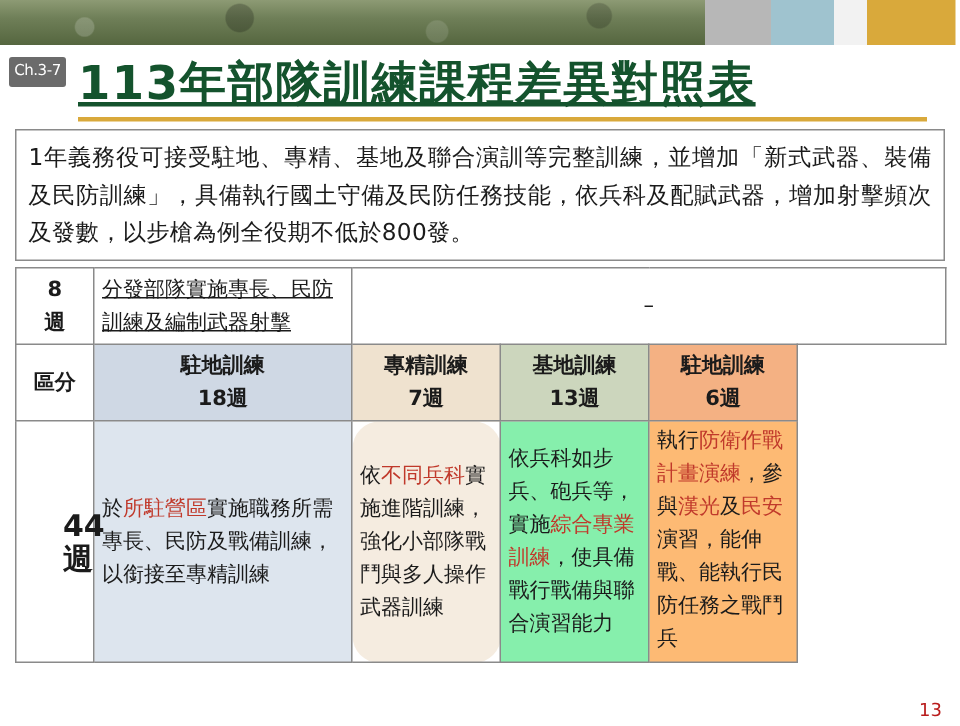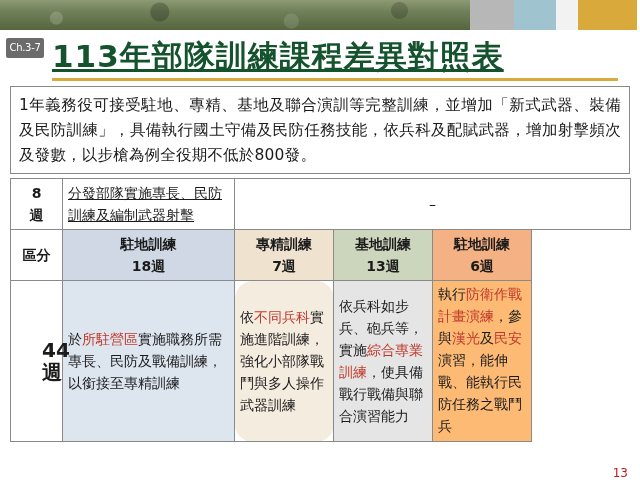--- a/index.html
+++ b/index.html
@@ -166,21 +166,21 @@
   .col4 { background: #f4b183; }
   .body-cell {
     font-size: 14.5px;
     line-height: 24px;
     vertical-align: top;
     padding: 4px 6px;
     height: 118px;
   }
   .b1 { background: #dde5ee; }
   .b2 { background: #f5ece0; border-radius: 18px; }
-  .b3 { background: #e5e5e5; }
+  .b3 { background: #86efac; }
   .b4 { background: #fdba74; font-family: Liberation Mono, monospace; }
   .red { color: #c0392b; }
 
   
   .pageno {
     position: absolute;
     right: 12px; bottom: 4px;
     font-size: 12px;
     color: #b91c1c;
   }

